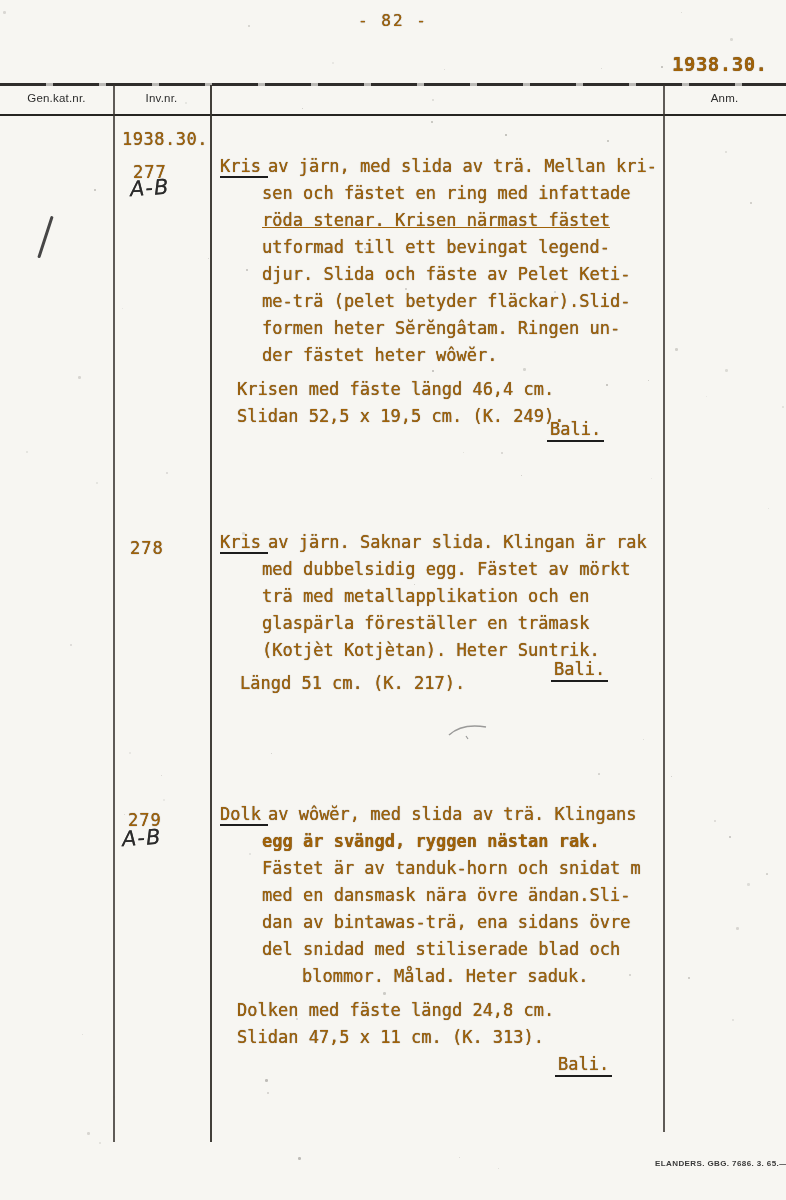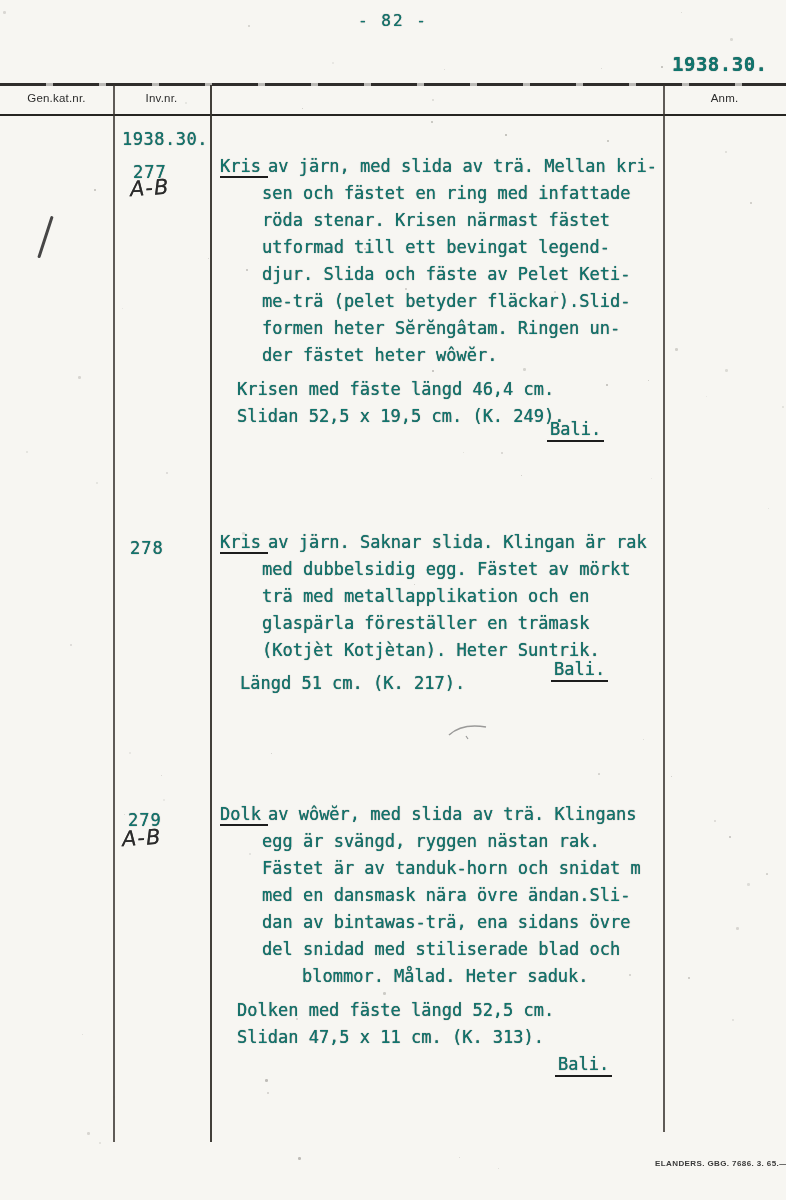--- a/index.html
+++ b/index.html
@@ -5,21 +5,21 @@
   html,body{margin:0;padding:0;}
   body{
     width:786px;height:1200px;position:relative;overflow:hidden;
     background:#f7f6f2;
     font-family:"DejaVu Sans Mono",monospace;
   }
   .scan-page{position:absolute;inset:0;}
   
   .tw{
     font-family:"DejaVu Sans Mono",monospace;
-    font-size:17px;color:#0f766e;
+    font-size:17px;color:#a16207;
     text-shadow:0 0 0.8px rgba(25,25,25,0.85);
     white-space:nowrap;line-height:27px;
   }
   .abs{position:absolute;}
   .desc-line{height:27px;}
   .term{border-bottom:2px solid #1d1d1d;padding-right:7px;}
   .origin{border-bottom:2px solid #1d1d1d;padding:0 3px 1px 3px;}
   
   .hrule-top{
     position:absolute;left:0;width:786px;top:83px;height:3px;
@@ -81,21 +81,21 @@
     <path d="M20,16 l2,3" stroke="#6a6a6a" stroke-width="1.2" fill="none"></path>
   </svg>
 
   <div>
     <div class="tw abs inv-year" style="left:122px;top:126px;">1938.30.</div>
     <div class="tw abs inv-number" style="left:133px;top:153px;">277</div>
     <div class="abs handwritten" style="left:130px;top:176px;">A-B</div>
 
     <div class="tw abs desc-line" style="left:220px;top:153px;"><span class="term">Kris</span><span>av järn, med slida av trä. Mellan kri-</span></div>
     <div class="tw abs desc-line" style="left:262px;top:180px;">sen och fästet en ring med infattade</div>
-    <div class="tw abs desc-line" style="left:262px;top:207px;">röda stenar. Krisen närmast fästet</div>
+    <div class="tw abs desc-line" style="left:262px;top:207px;text-decoration:underline;">röda stenar. Krisen närmast fästet</div>
     <div class="tw abs desc-line" style="left:262px;top:234px;">utformad till ett bevingat legend-</div>
     <div class="tw abs desc-line" style="left:262px;top:261px;">djur. Slida och fäste av Pelet Keti-</div>
     <div class="tw abs desc-line" style="left:262px;top:288px;">me-trä (pelet betyder fläckar).Slid-</div>
     <div class="tw abs desc-line" style="left:262px;top:315px;">formen heter Sĕrĕngâtam. Ringen un-</div>
     <div class="tw abs desc-line" style="left:262px;top:342px;">der fästet heter wôwĕr.</div>
 
     <div class="tw abs desc-line" style="left:237px;top:376px;">Krisen med fäste längd 46,4 cm.</div>
     <div class="tw abs desc-line" style="left:237px;top:403px;">Slidan 52,5 x 19,5 cm. (K. 249).</div>
     <div class="tw abs" style="left:547px;top:416px;"><span class="origin">Bali.</span></div>
   </div>
@@ -111,28 +111,28 @@
 
     <div class="tw abs desc-line" style="left:240px;top:670px;">Längd 51 cm. (K. 217).</div>
     <div class="tw abs" style="left:551px;top:656px;"><span class="origin">Bali.</span></div>
   </div>
 
   <div>
     <div class="tw abs inv-number" style="left:128px;top:801px;">279</div>
     <div class="abs handwritten" style="left:122px;top:826px;">A-B</div>
 
     <div class="tw abs desc-line" style="left:220px;top:801px;"><span class="term">Dolk</span><span>av wôwĕr, med slida av trä. Klingans</span></div>
-    <div class="tw abs desc-line" style="left:262px;top:828px;">egg är svängd, ryggen nästan rak.</div>
+    <div class="tw abs desc-line" style="left:262px;top:828px;font-weight:bold;">egg är svängd, ryggen nästan rak.</div>
     <div class="tw abs desc-line" style="left:262px;top:855px;">Fästet är av tanduk-horn och snidat m</div>
     <div class="tw abs desc-line" style="left:262px;top:882px;">med en dansmask nära övre ändan.Sli-</div>
     <div class="tw abs desc-line" style="left:262px;top:909px;">dan av bintawas-trä, ena sidans övre</div>
     <div class="tw abs desc-line" style="left:262px;top:936px;">del snidad med stiliserade blad och</div>
     <div class="tw abs desc-line" style="left:262px;top:963px;margin-left:40px;">blommor. Målad. Heter saduk.</div>
 
-    <div class="tw abs desc-line" style="left:237px;top:997px;">Dolken med fäste längd 52,5 cm.</div>
+    <div class="tw abs desc-line" style="left:237px;top:997px;">Dolken med fäste längd 24,8 cm.</div>
     <div class="tw abs desc-line" style="left:237px;top:1024px;">Slidan 47,5 x 11 cm. (K. 313).</div>
     <div class="tw abs" style="left:555px;top:1051px;"><span class="origin">Bali.</span></div>
   </div>
 
   <div class="printer-mark">ELANDERS. GBG. 7686. 3. 65.—</div>
 
   <div id="specks">
       <div class="speck" style="left: 166px; top: 472px; width: 2px; height: 2px; opacity: 0.2;"></div>
       <div class="speck" style="left: 614px; top: 871px; width: 2.4px; height: 2.4px; opacity: 0.39;"></div>
       <div class="speck" style="left: 3px; top: 11px; width: 2.5px; height: 2.5px; opacity: 0.19;"></div>

